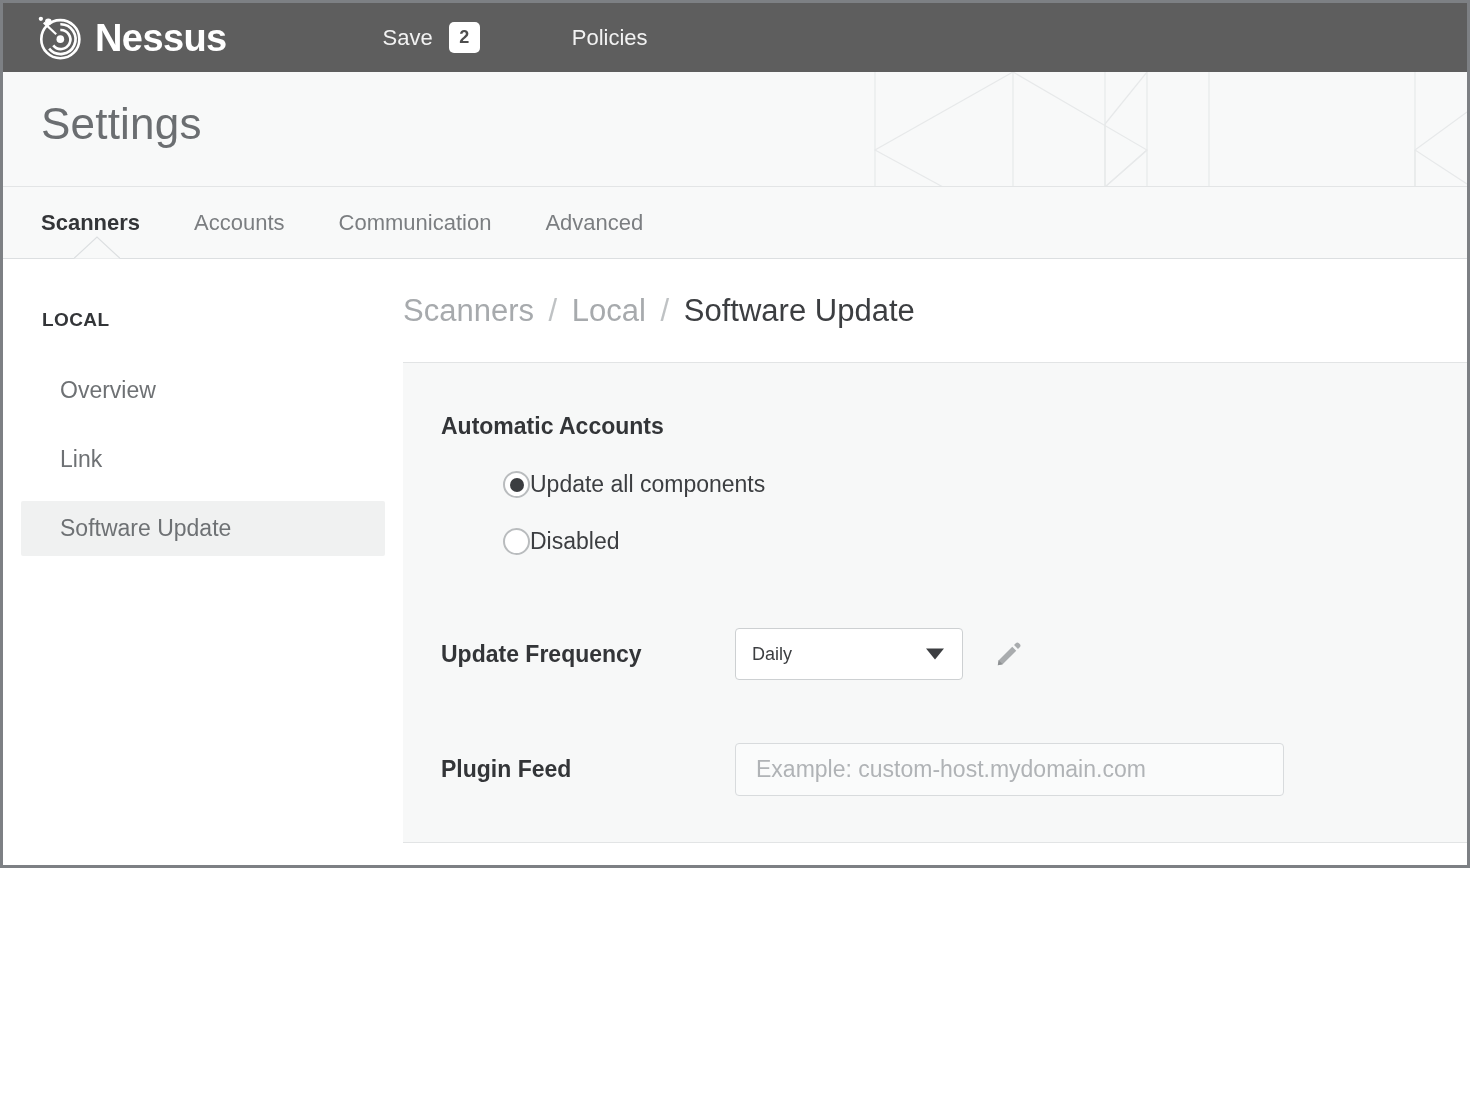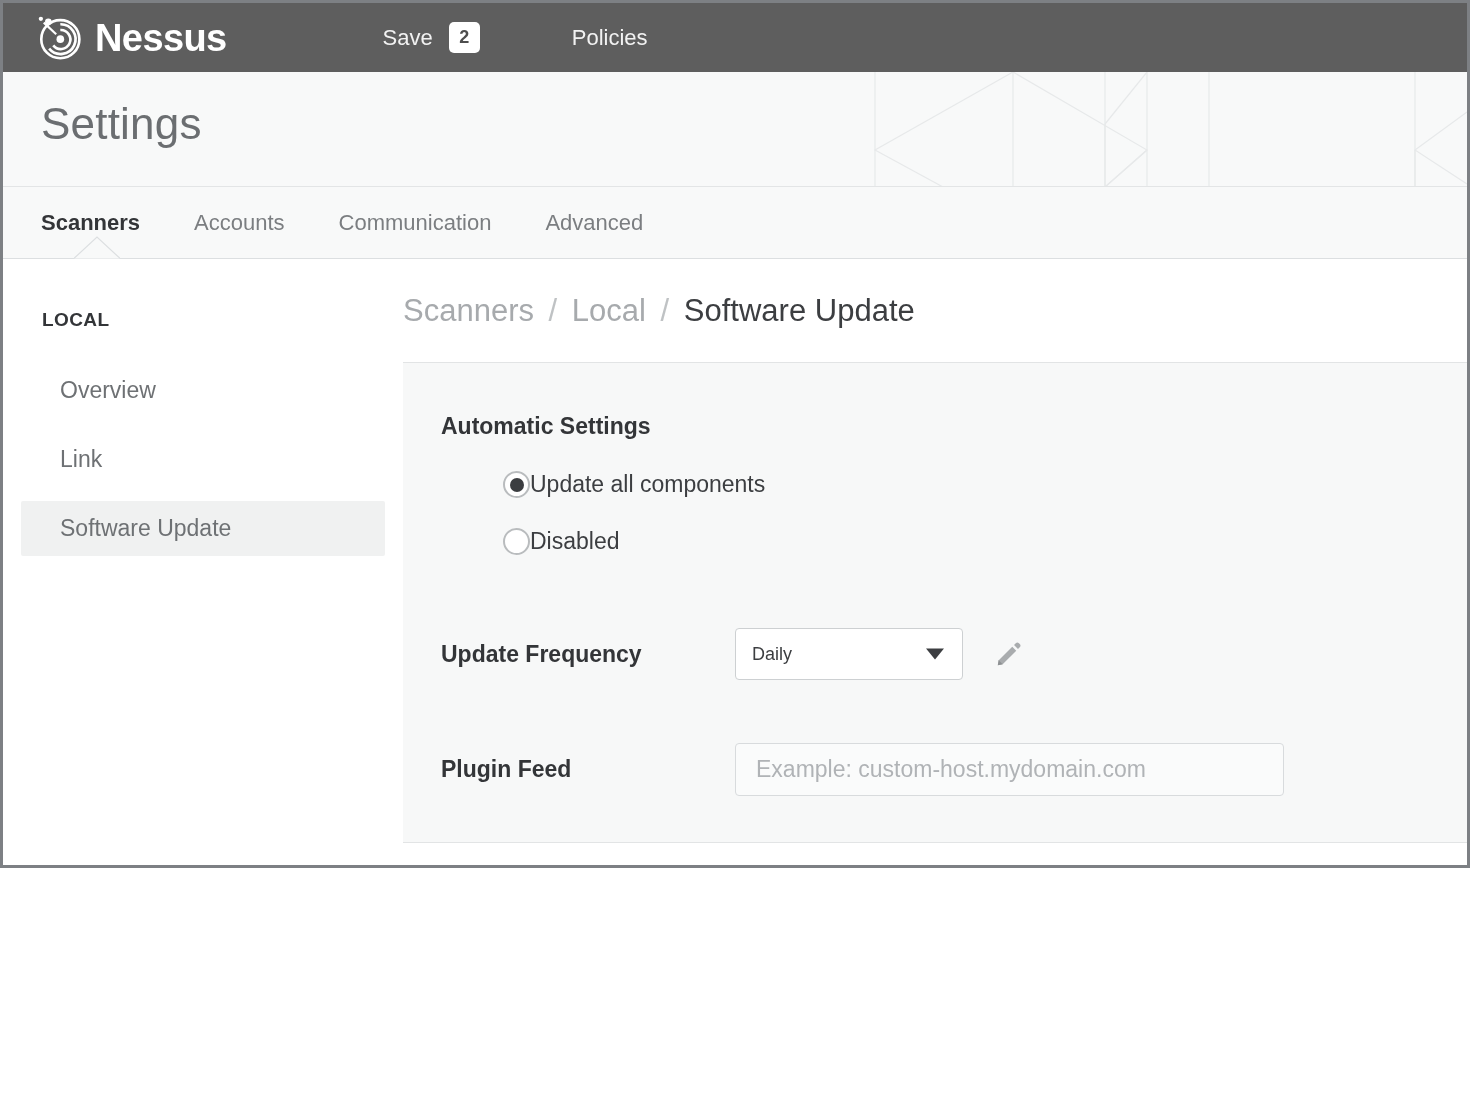--- a/index.html
+++ b/index.html
@@ -399,21 +399,21 @@
       <div class="breadcrumb">
         <span class="crumb">Scanners</span>
         <span class="sep">/</span>
         <span class="crumb">Local</span>
         <span class="sep">/</span>
         <span class="crumb current">Software Update</span>
       </div>
 
       <div class="panel">
 
-        <div class="section-title">Automatic Settings</div>
+        <div class="section-title">Automatic Accounts</div>
 
         <div class="radio-row">
           <span class="radio checked"></span>
           <span class="radio-label">Update all components</span>
         </div>
 
 
         <div class="radio-row">
           <span class="radio"></span>
           <span class="radio-label">Disabled</span>

